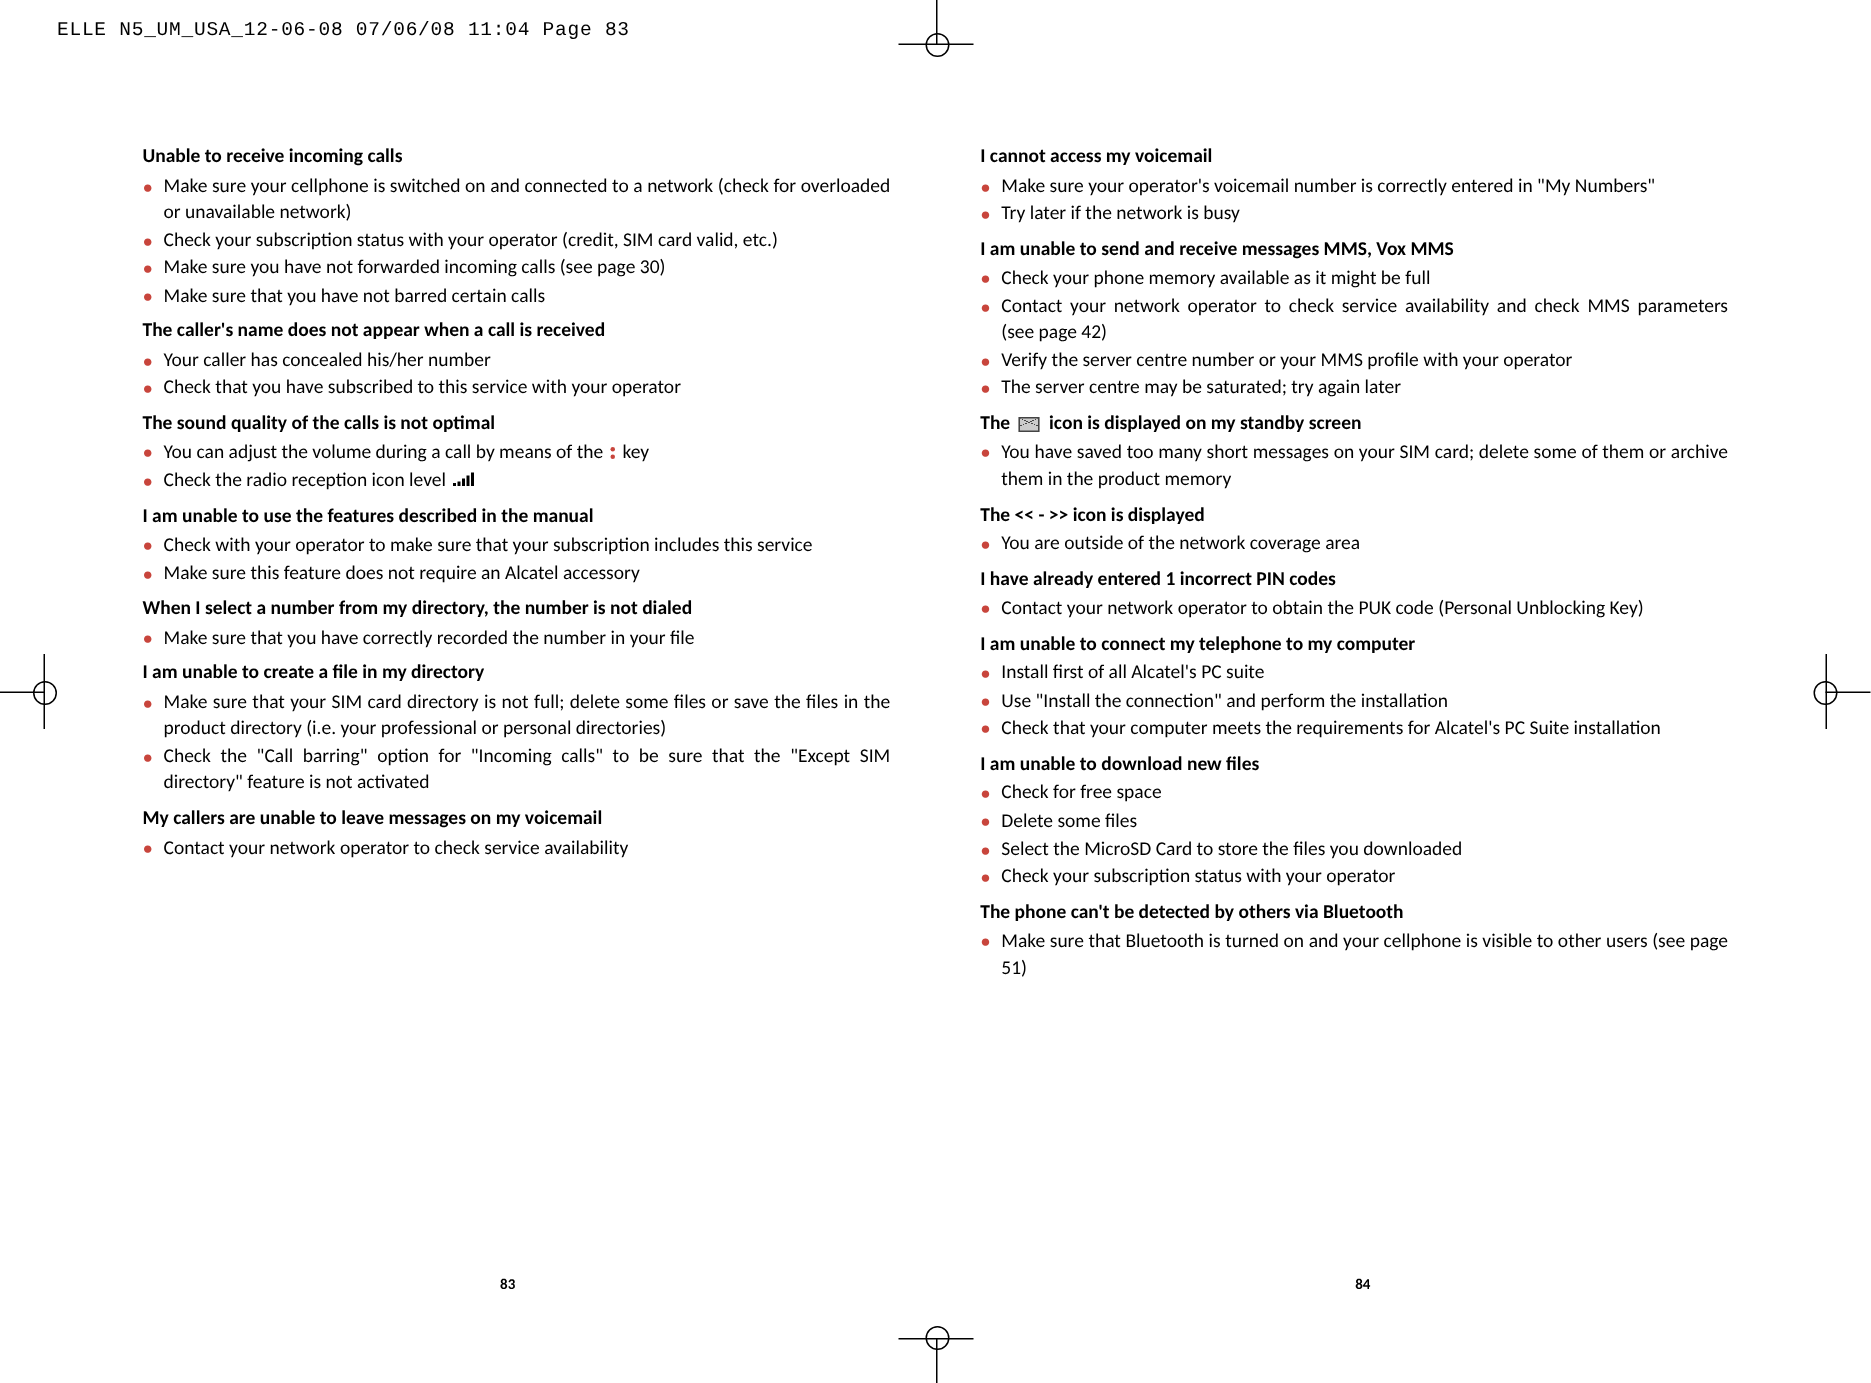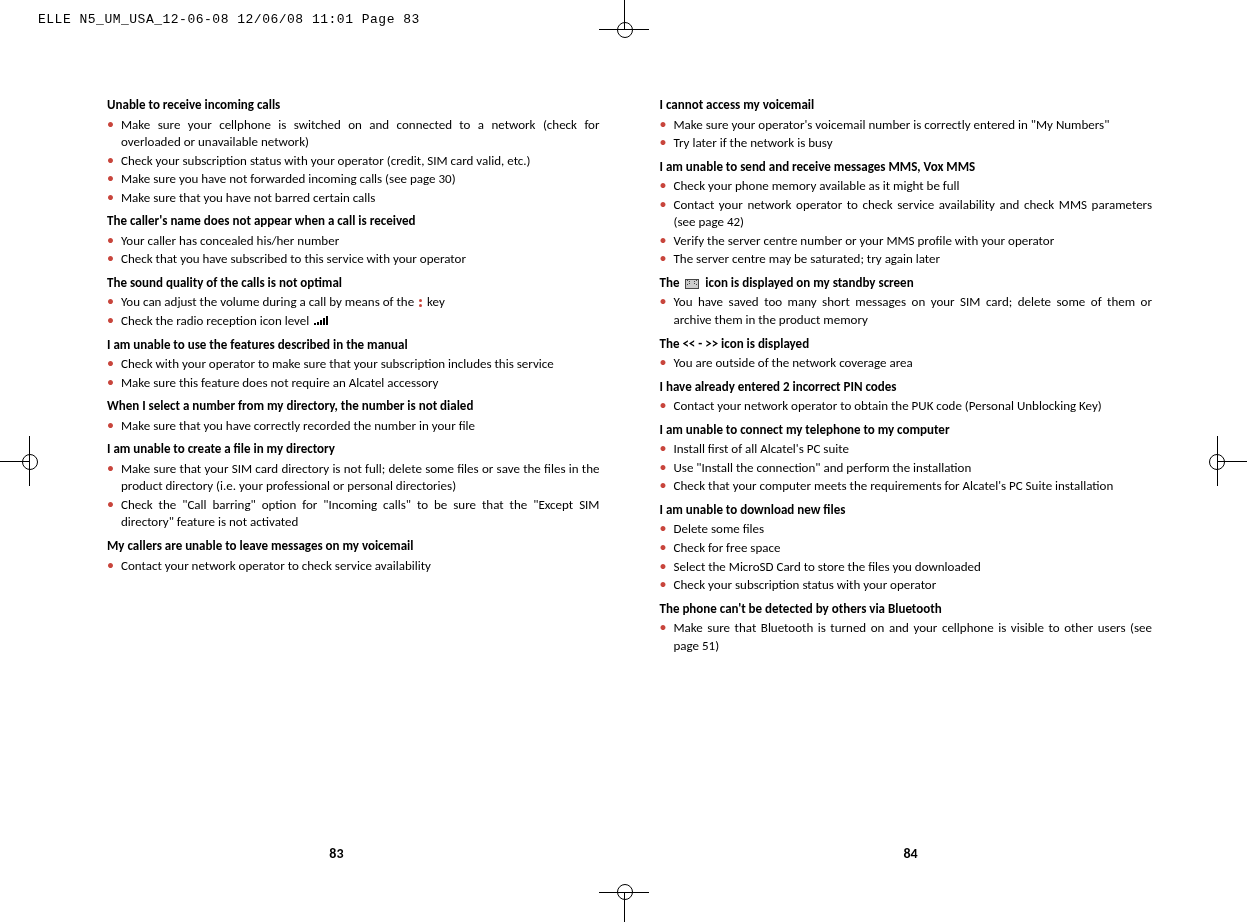--- a/index.html
+++ b/index.html
@@ -79,21 +79,20 @@
 
   .spread {
     position: absolute;
     top: 90px;
     left: 0;
     right: 0;
     display: flex;
     justify-content: center;
     gap: 60px;
     padding: 0 95px;
-    margin-left: 12px;
   }
   .page {
     width: 500px;
     line-height: 1.35;
   }
   .section-title {
     font-weight: bold;
     margin-top: 6px;
     margin-bottom: 2px;
     text-align: justify;
@@ -148,38 +147,38 @@
     content: "";
     position: absolute;
     top: 0; left: 0; right: 0;
     height: 5px;
     background: linear-gradient(to bottom right, transparent 48%, #444 48%, #444 52%, transparent 52%),
                 linear-gradient(to bottom left, transparent 48%, #444 48%, #444 52%, transparent 52%);
   }
   .page-number {
     text-align: left;
     font-weight: bold;
-    font-size: 14px;
+    font-size: 10px;
     margin-top: 0;
   }
   .page-numbers {
     position: absolute;
     bottom: 60px;
     left: 0;
     right: 0;
     display: flex;
     justify-content: center;
     gap: 560px;
   }
   .justify { text-align: justify; text-align-last: left; }
 </style>
 </head>
 <body>
 
-<div class="print-header">ELLE N5_UM_USA_12-06-08  12/06/08  11:01  Page 83</div>
+<div class="print-header">ELLE N5_UM_USA_12-06-08  07/06/08  11:04  Page 83</div>
 
 <div class="crop-top">
     <div class="hline"></div>
   </div>
 <div class="crop-bottom">
     <div class="hline"></div>
   </div>
 <div class="crop-left">
     <div class="vline"></div>
   </div>
@@ -278,36 +277,36 @@
     </div>
     <ul>
       <li class="justify">You have saved too many short messages on your SIM card; delete some of them or archive them in the product memory</li>
     </ul>
 
     <div class="section-title">The &lt;&lt; - &gt;&gt; icon is displayed</div>
     <ul>
       <li>You are outside of the network coverage area</li>
     </ul>
 
-    <div class="section-title">I have already entered 2 incorrect PIN codes</div>
+    <div class="section-title">I have already entered 1 incorrect PIN codes</div>
     <ul>
       <li class="justify">Contact your network operator to obtain the PUK code (Personal Unblocking Key)</li>
     </ul>
 
     <div class="section-title">I am unable to connect my telephone to my computer</div>
     <ul>
       <li>Install first of all Alcatel's PC suite</li>
       <li>Use "Install the connection" and perform the installation</li>
       <li class="justify">Check that your computer meets the requirements for Alcatel's PC Suite installation</li>
     </ul>
 
     <div class="section-title">I am unable to download new files</div>
     <ul>
+      <li>Check for free space</li>
       <li>Delete some files</li>
-      <li>Check for free space</li>
       <li>Select the MicroSD Card to store the files you downloaded</li>
       <li>Check your subscription status with your operator</li>
     </ul>
 
     <div class="section-title">The phone can't be detected by others via Bluetooth</div>
     <ul>
       <li class="justify">Make sure that Bluetooth is turned on and your cellphone is visible to other users (see page 51)</li>
     </ul>
 
   </div>

